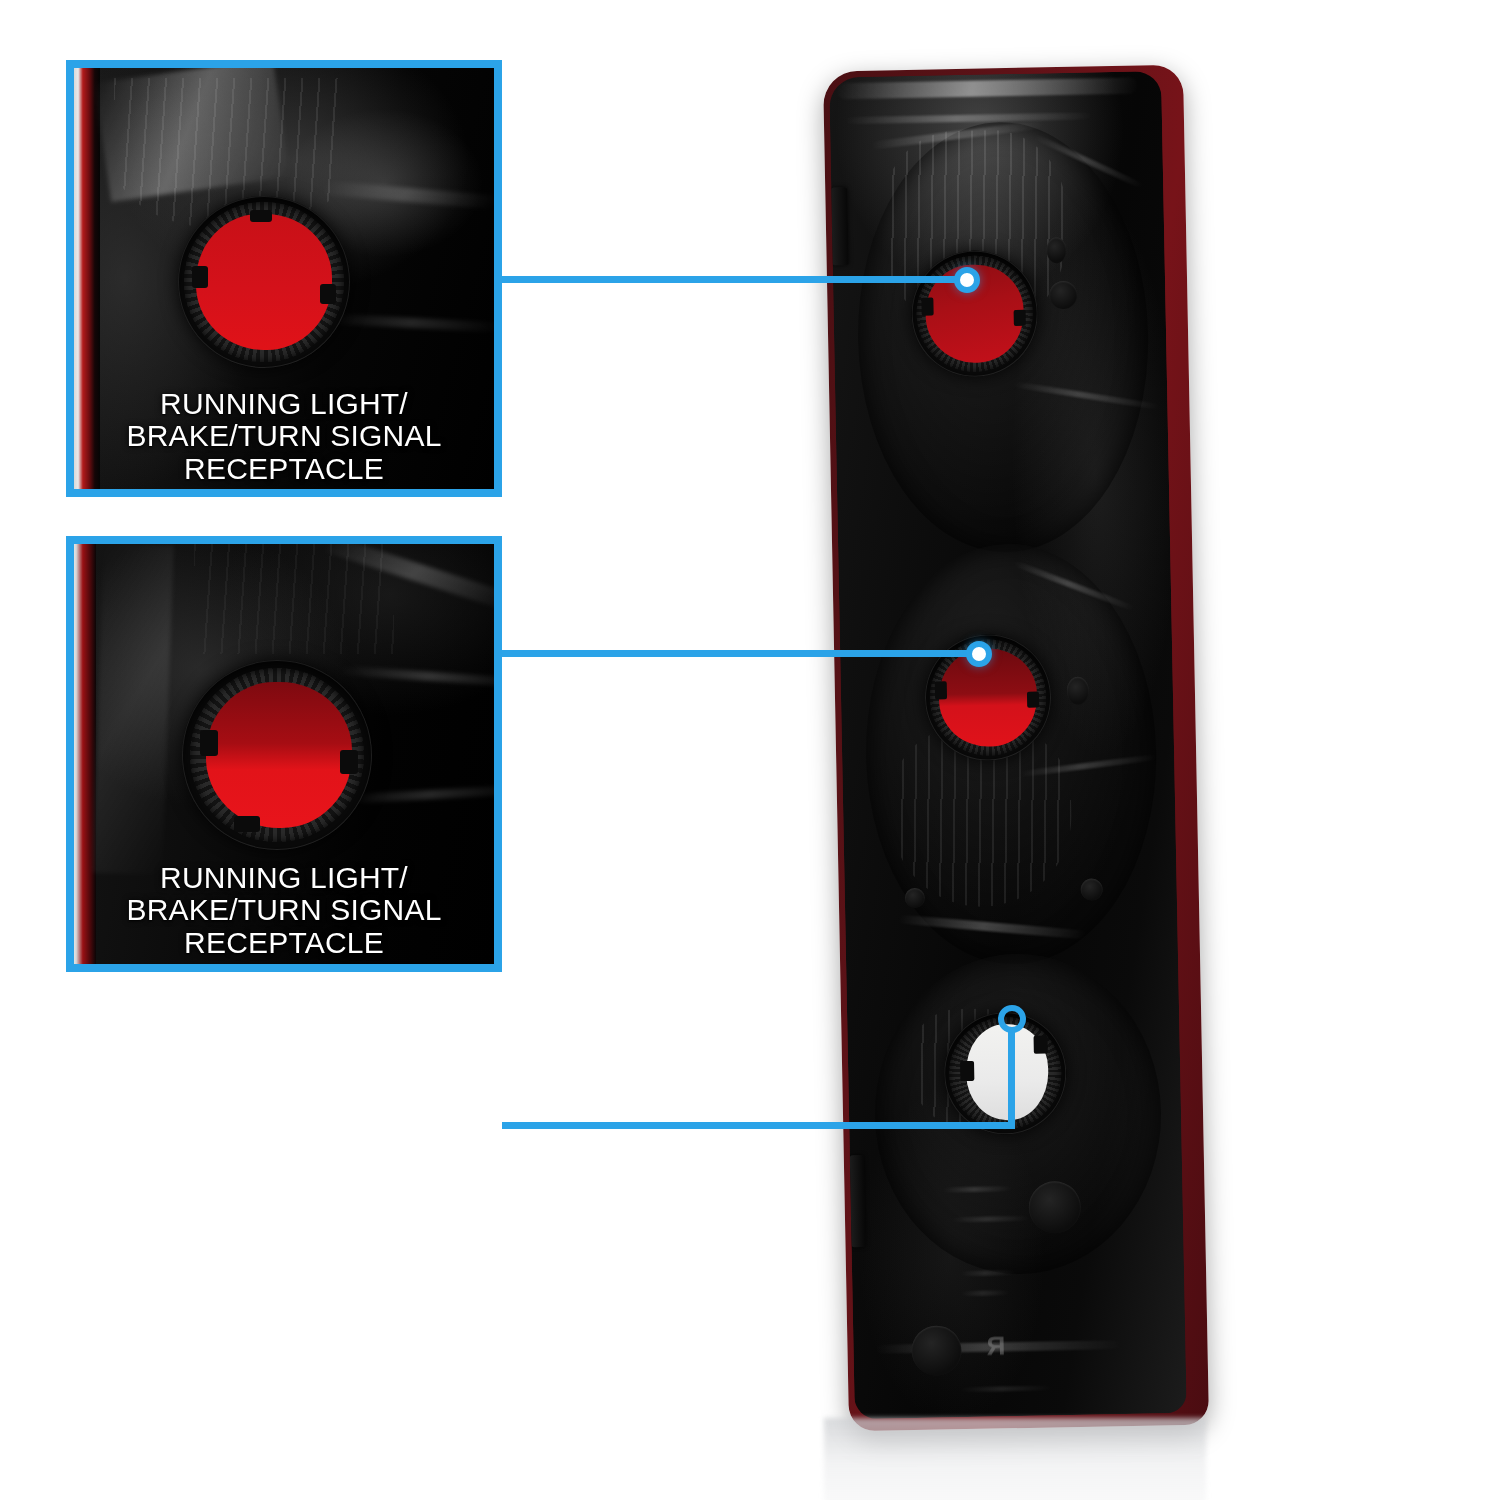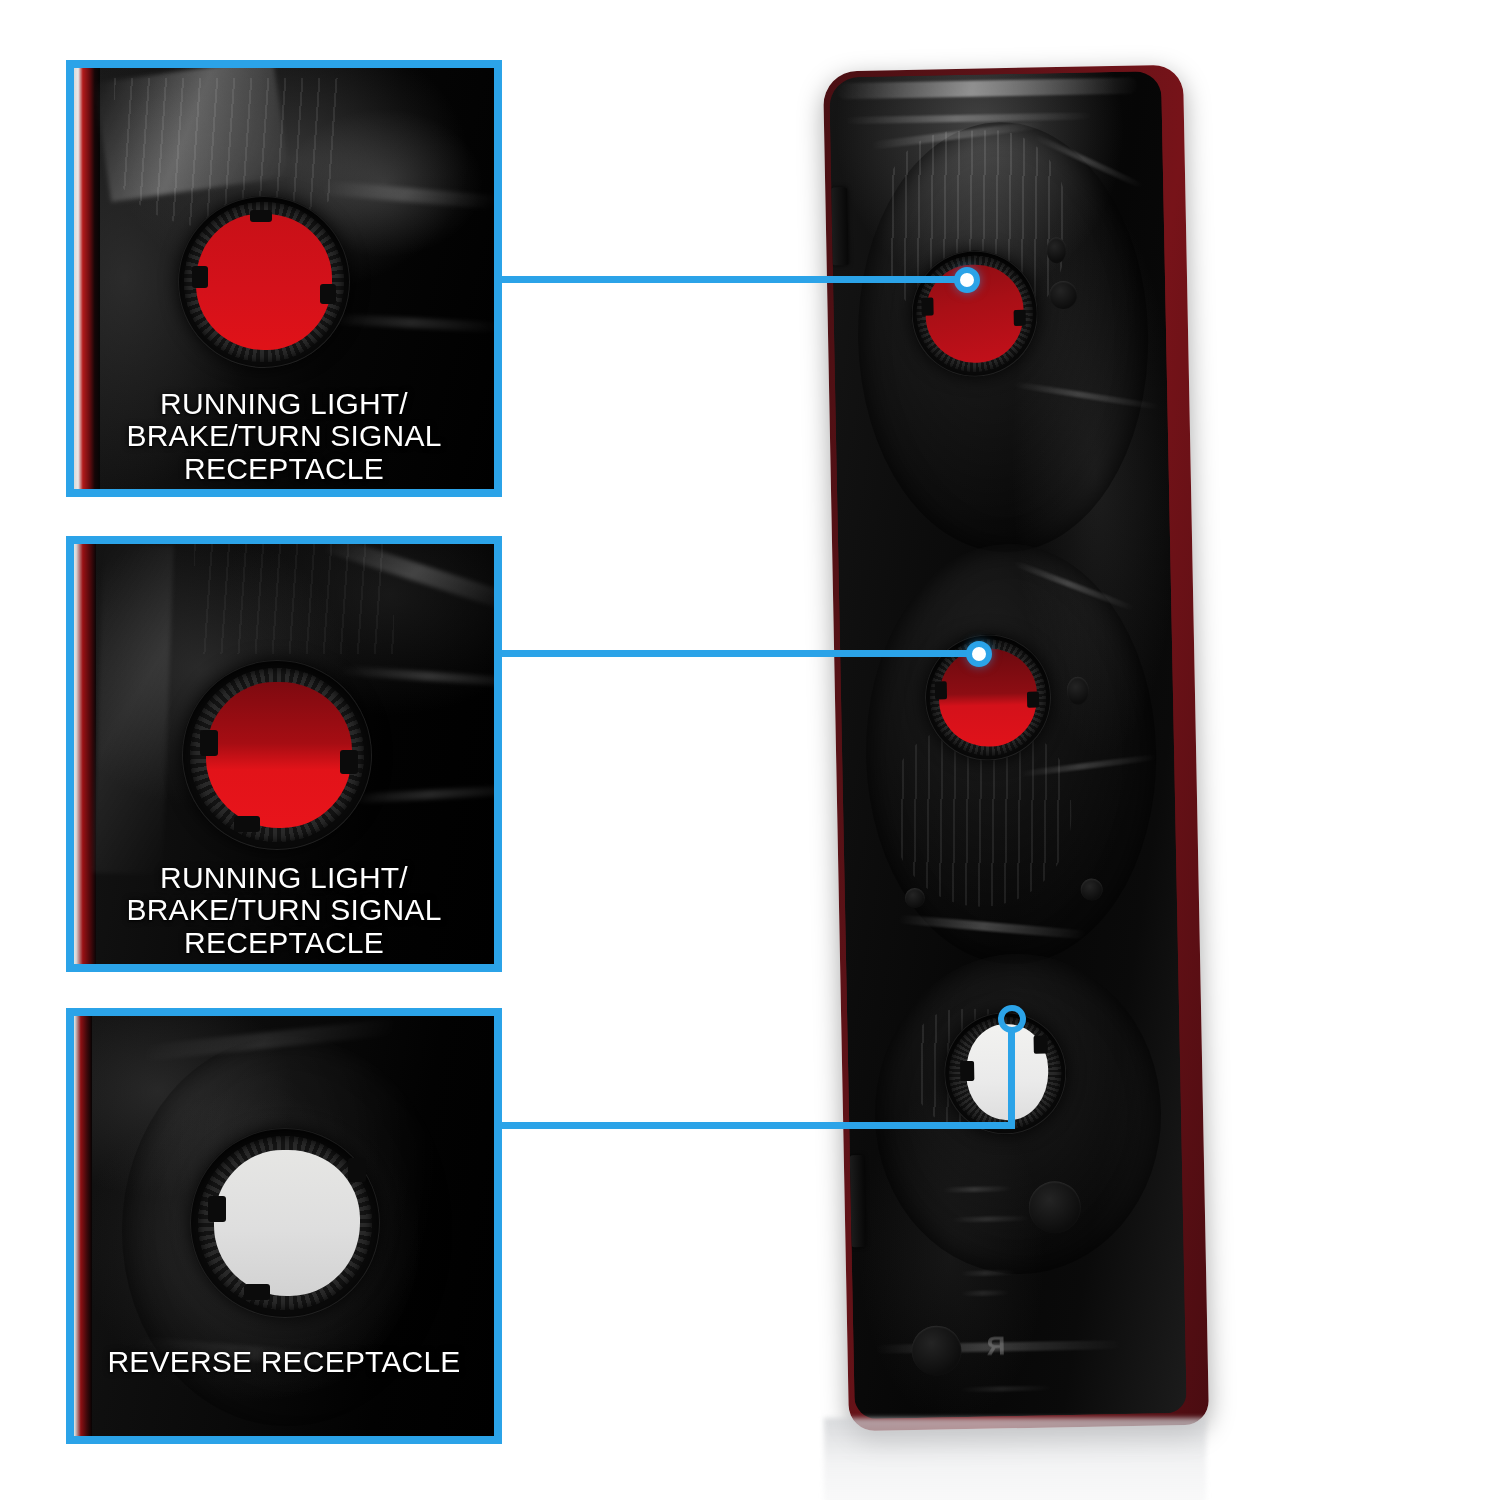--- a/index.html
+++ b/index.html
@@ -230,40 +230,20 @@
       <div class="bulb red2" style="left:132px; top:138px; width:146px; height:146px;"></div>
       <div class="notch" style="left:126px; top:186px; width:18px; height:26px; border-radius:3px;"></div>
       <div class="notch" style="left:266px; top:206px; width:18px; height:24px; border-radius:3px;"></div>
       <div class="notch" style="left:160px; top:272px; width:26px; height:16px; border-radius:3px;"></div>
     </div>
     <div class="caption">RUNNING LIGHT/
 BRAKE/TURN SIGNAL
 RECEPTACLE</div>
   </div>
 
-  <div class="panel" id="panel-3">
-    <div class="photo">
-      <div class="bg-dark" style="background:
-        radial-gradient(ellipse 55% 50% at 42% 55%, rgba(64,64,64,0.45) 0%, rgba(0,0,0,0) 74%),
-        radial-gradient(ellipse 45% 35% at 20% 18%, rgba(80,80,80,0.38) 0%, rgba(0,0,0,0) 72%),
-        linear-gradient(100deg,#131313 0%, #0a0a0a 45%, #020202 75%, #000 100%);"></div>
-      <div class="edge-strip" style="width:18px; background:linear-gradient(90deg,#e4e4e4 0%, #c8c8c8 8%, #8d1013 38%, #3c080a 72%, #060303 100%);"></div>
-      <div class="chamber" style="left:48px; top:20px; width:330px; height:390px; opacity:.75;"></div>
-      <div class="sheen" style="left:70px; top:16px; width:250px; height:16px; transform:rotate(-6deg); opacity:.35;"></div>
-      <div class="sheen" style="left:60px; top:330px; width:230px; height:14px; transform:rotate(5deg); opacity:.25;"></div>
-
-      <div class="socket" style="left:116px; top:112px; width:190px; height:190px;"></div>
-      <div class="socket-ring" style="left:124px; top:120px; width:174px; height:174px;"></div>
-      <div class="bulb white" style="left:140px; top:134px; width:146px; height:146px;"></div>
-      <div class="notch" style="left:134px; top:180px; width:18px; height:26px; border-radius:3px;"></div>
-      <div class="notch" style="left:274px; top:142px; width:18px; height:24px; border-radius:3px;"></div>
-      <div class="notch" style="left:170px; top:268px; width:26px; height:16px; border-radius:3px;"></div>
-    </div>
-    <div class="caption">REVERSE RECEPTACLE</div>
-  </div>
 
   <div class="conn" style="left:502px; top:276px; width:468px; height:7px;"></div>
   <div class="dot-filled" style="left:954px; top:267px;"></div>
 
   <div class="conn" style="left:502px; top:650px; width:480px; height:7px;"></div>
   <div class="dot-filled" style="left:966px; top:641px;"></div>
 
   <div class="conn" style="left:502px; top:1122px; width:513px; height:7px;"></div>
   <div class="conn" style="left:1008px; top:1028px; width:7px; height:97px;"></div>
   <div class="dot-hollow" style="left:998px; top:1005px;"></div>

